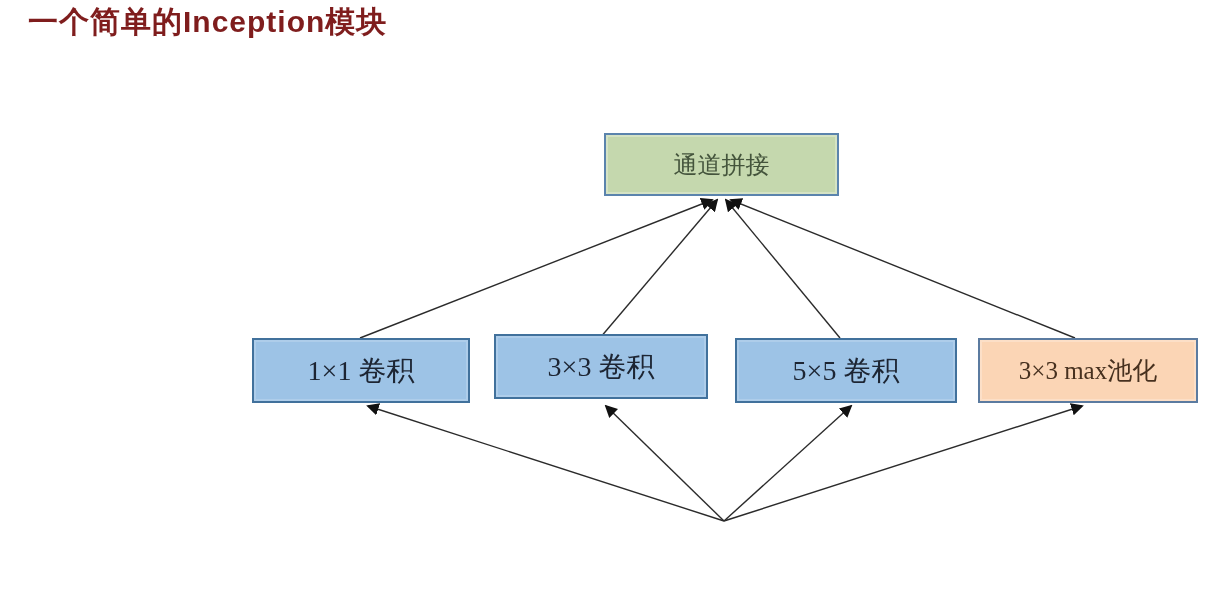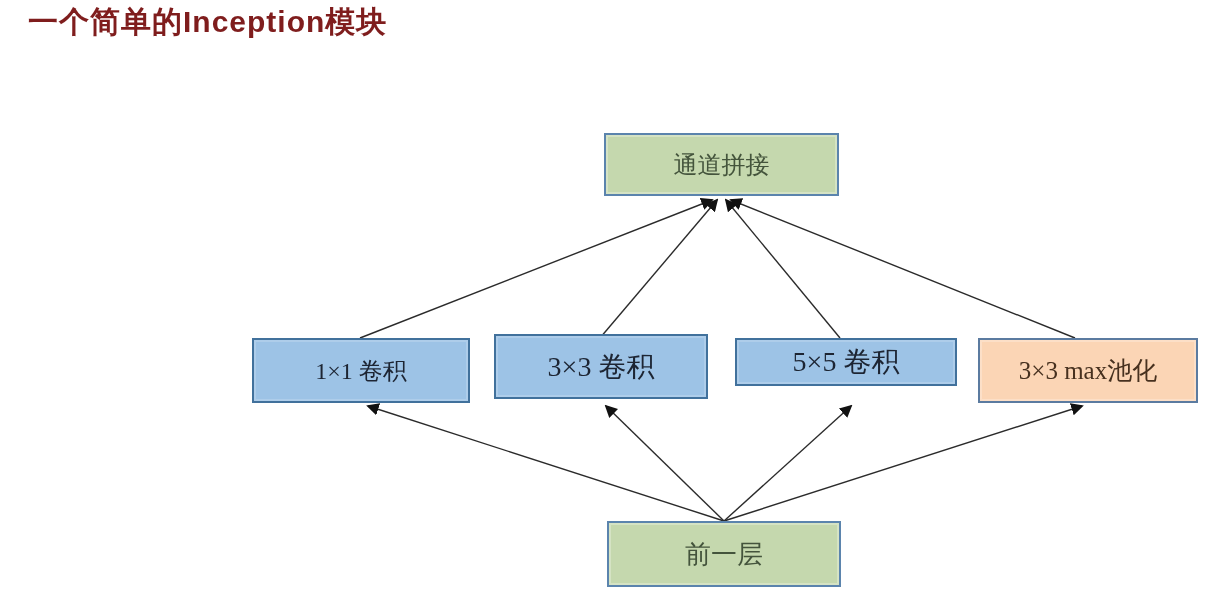--- a/index.html
+++ b/index.html
@@ -59,23 +59,23 @@
     box-shadow: inset 0 0 0 2px rgba(255,255,255,0.18);
     color: #1d2533;
   }
   .node.orange {
     background: #fbd5b5;
     border: 2px solid #5b7ba0;
     box-shadow: inset 0 0 0 2px rgba(255,255,255,0.25);
     color: #47311f;
   }
   #node-concat { left: 604px; top: 133px; width: 235px; height: 63px; font-size: 24px; }
-  #node-conv1  { left: 252px; top: 338px; width: 218px; height: 65px; font-size: 24px; }
+  #node-conv1  { left: 252px; top: 338px; width: 218px; height: 65px; font-size: 28px; }
   #node-conv3  { left: 494px; top: 334px; width: 214px; height: 65px; font-size: 28px; }
-  #node-conv5  { left: 735px; top: 338px; width: 222px; height: 48px; font-size: 28px; }
+  #node-conv5  { left: 735px; top: 338px; width: 222px; height: 65px; font-size: 28px; }
   #node-pool   { left: 978px; top: 338px; width: 220px; height: 65px; font-size: 25px; }
   #node-prev   { left: 607px; top: 521px; width: 234px; height: 66px; font-size: 26px; }
 </style>
 </head>
 <body>
 
 <div class="canvas">
 
   <div class="title">一个简单的Inception模块</div>
 
@@ -110,17 +110,14 @@
   </div>
 
   <div class="node blue" id="node-conv5">
     <span>5×5 卷积</span>
   </div>
 
   <div class="node orange" id="node-pool">
     <span>3×3 max池化</span>
   </div>
 
-  <div class="node green" id="node-prev">
-    <span>前一层</span>
-  </div>
 
 </div>
 
 </body></html>

